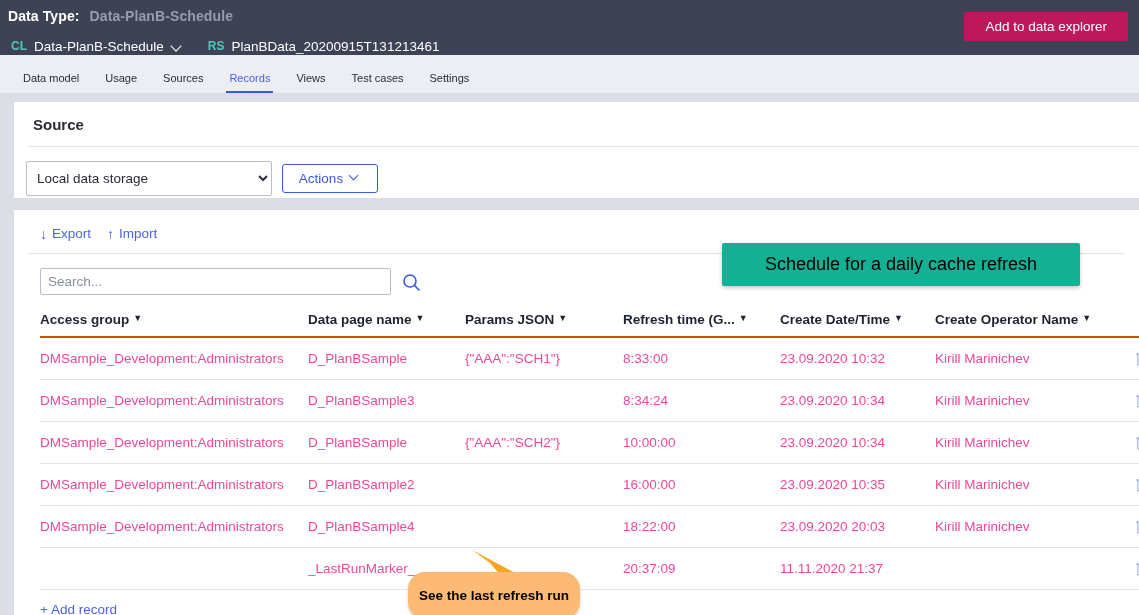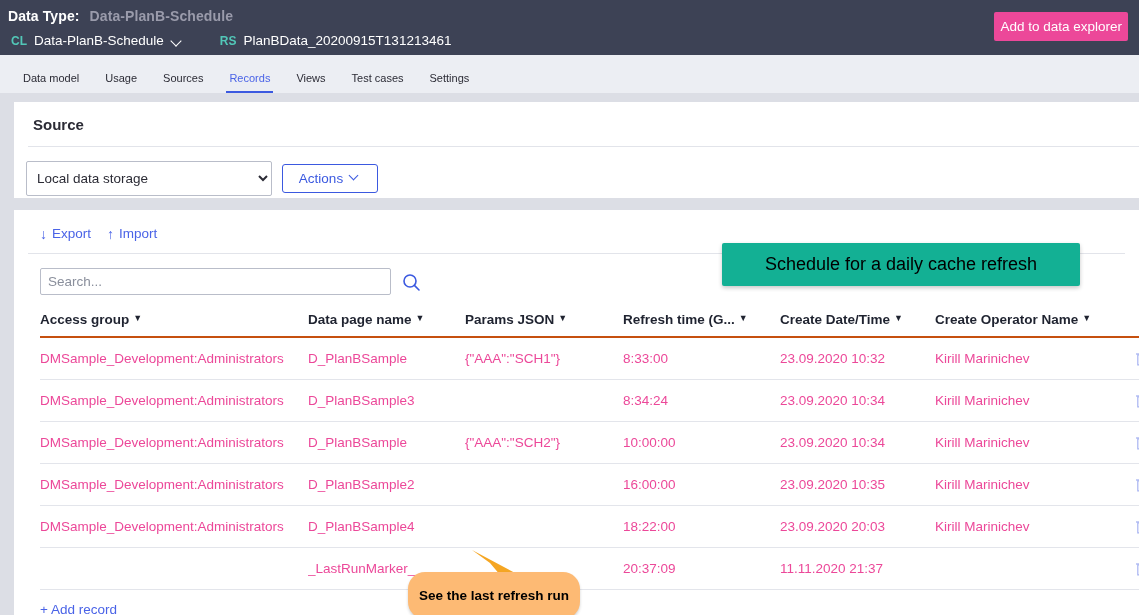--- a/index.html
+++ b/index.html
@@ -44,32 +44,31 @@
   }
   .dt-value {
     font-size: 14px;
     font-weight: bold;
     color: #9a9bab;
     letter-spacing: 0.1px;
   }
   .topbar-row2 {
     position: absolute;
     left: 11px;
-    top: 33px;
-    display: flex;
-    align-items: center;
+    top: 39px;
+    display: flex;
     white-space: nowrap;
   }
   .tag-cl, .tag-rs {
     font-size: 12px;
     font-weight: bold;
     color: #52c7b8;
     margin-right: 7px;
   }
-  .tag-rs { margin-left: 36px; }
+  .tag-rs { margin-left: 24px; }
   .cls-name {
     font-size: 13.5px;
     color: #ffffff;
     margin-right: 7px;
   }
   .caret-down {
     display: inline-block;
     width: 13px; height: 13px;
     position: relative;
     top: 1px;
@@ -85,22 +84,22 @@
   }
   .rs-name {
     font-size: 13.5px;
     color: #ffffff;
   }
   .add-explorer-btn {
     position: absolute;
     right: 11px;
     top: 12px;
     height: 29px;
-    padding: 0 6px;
-    background: #ec4899;
+    padding: 0 21px;
+    background: #be185d;
     border: none;
     border-radius: 2px;
     color: #ffffff;
     font-family: "Liberation Sans", sans-serif;
     font-size: 13.5px;
     cursor: pointer;
     line-height: 29px;
     white-space: nowrap;
   }
 

